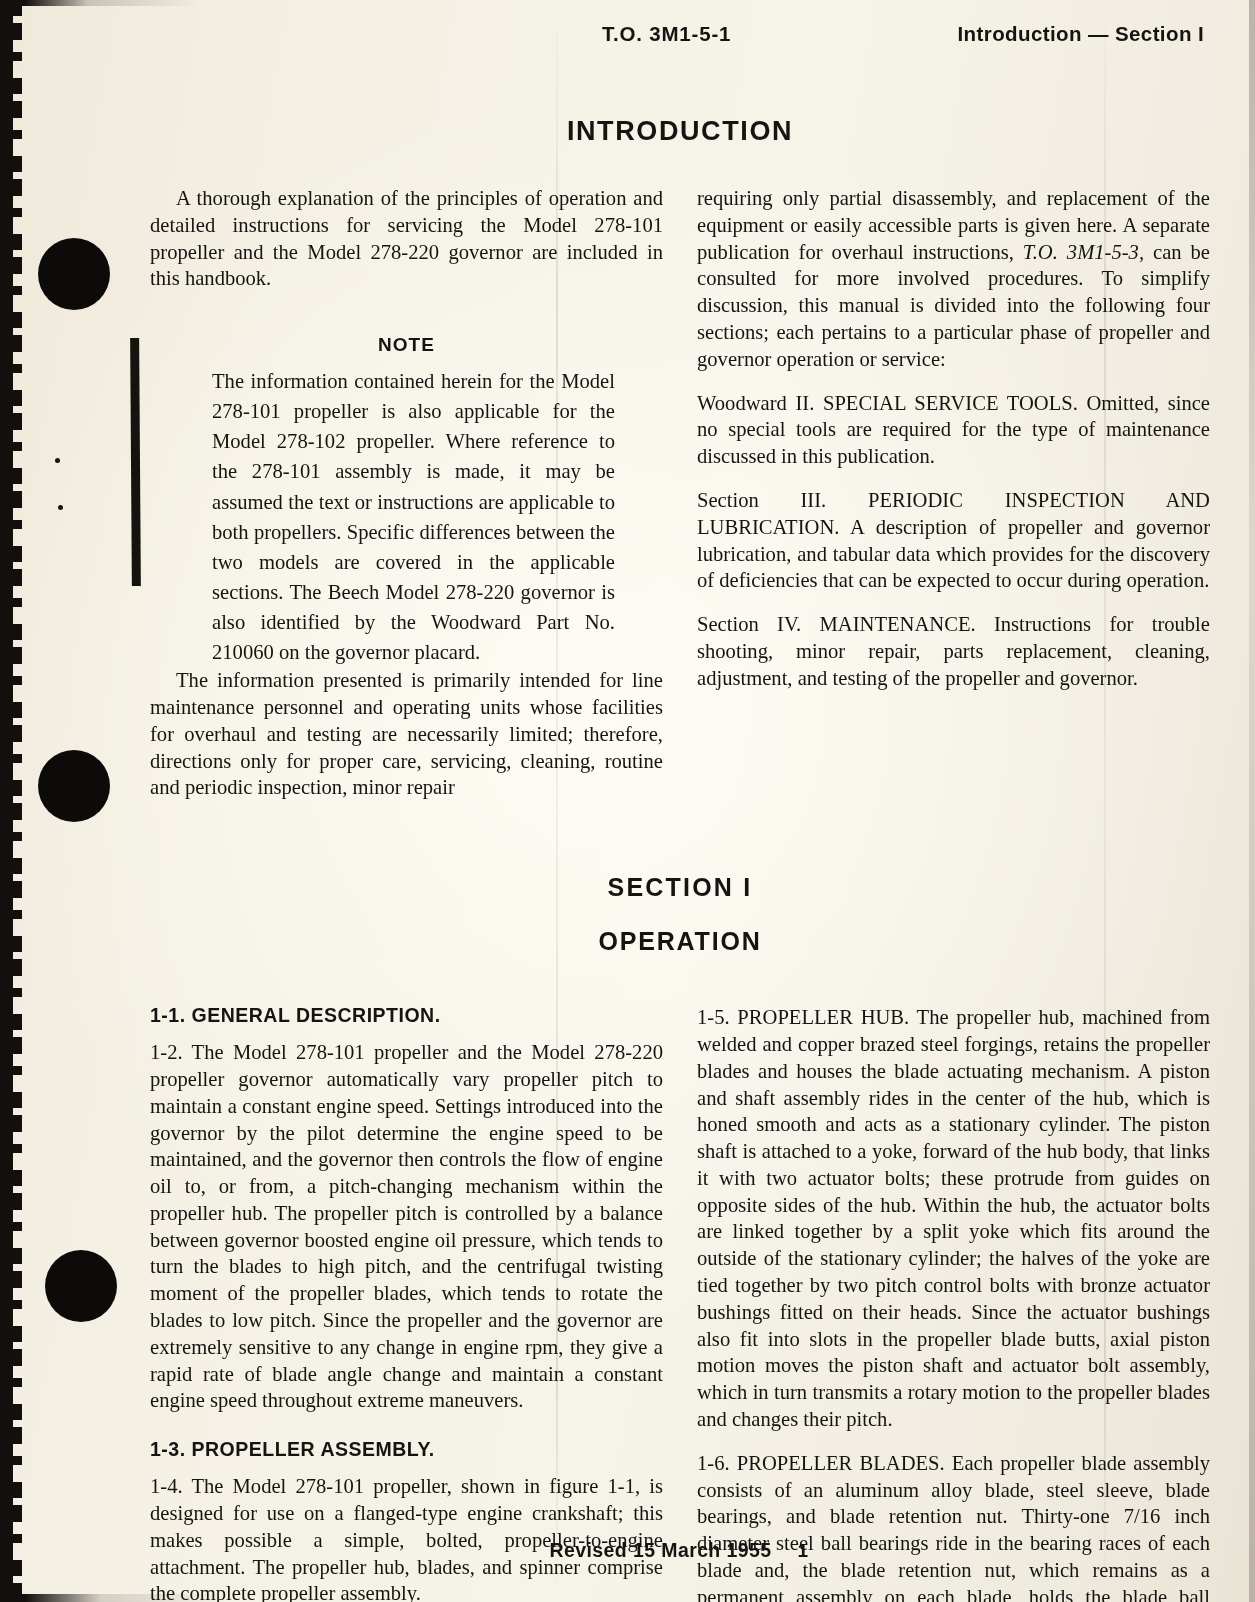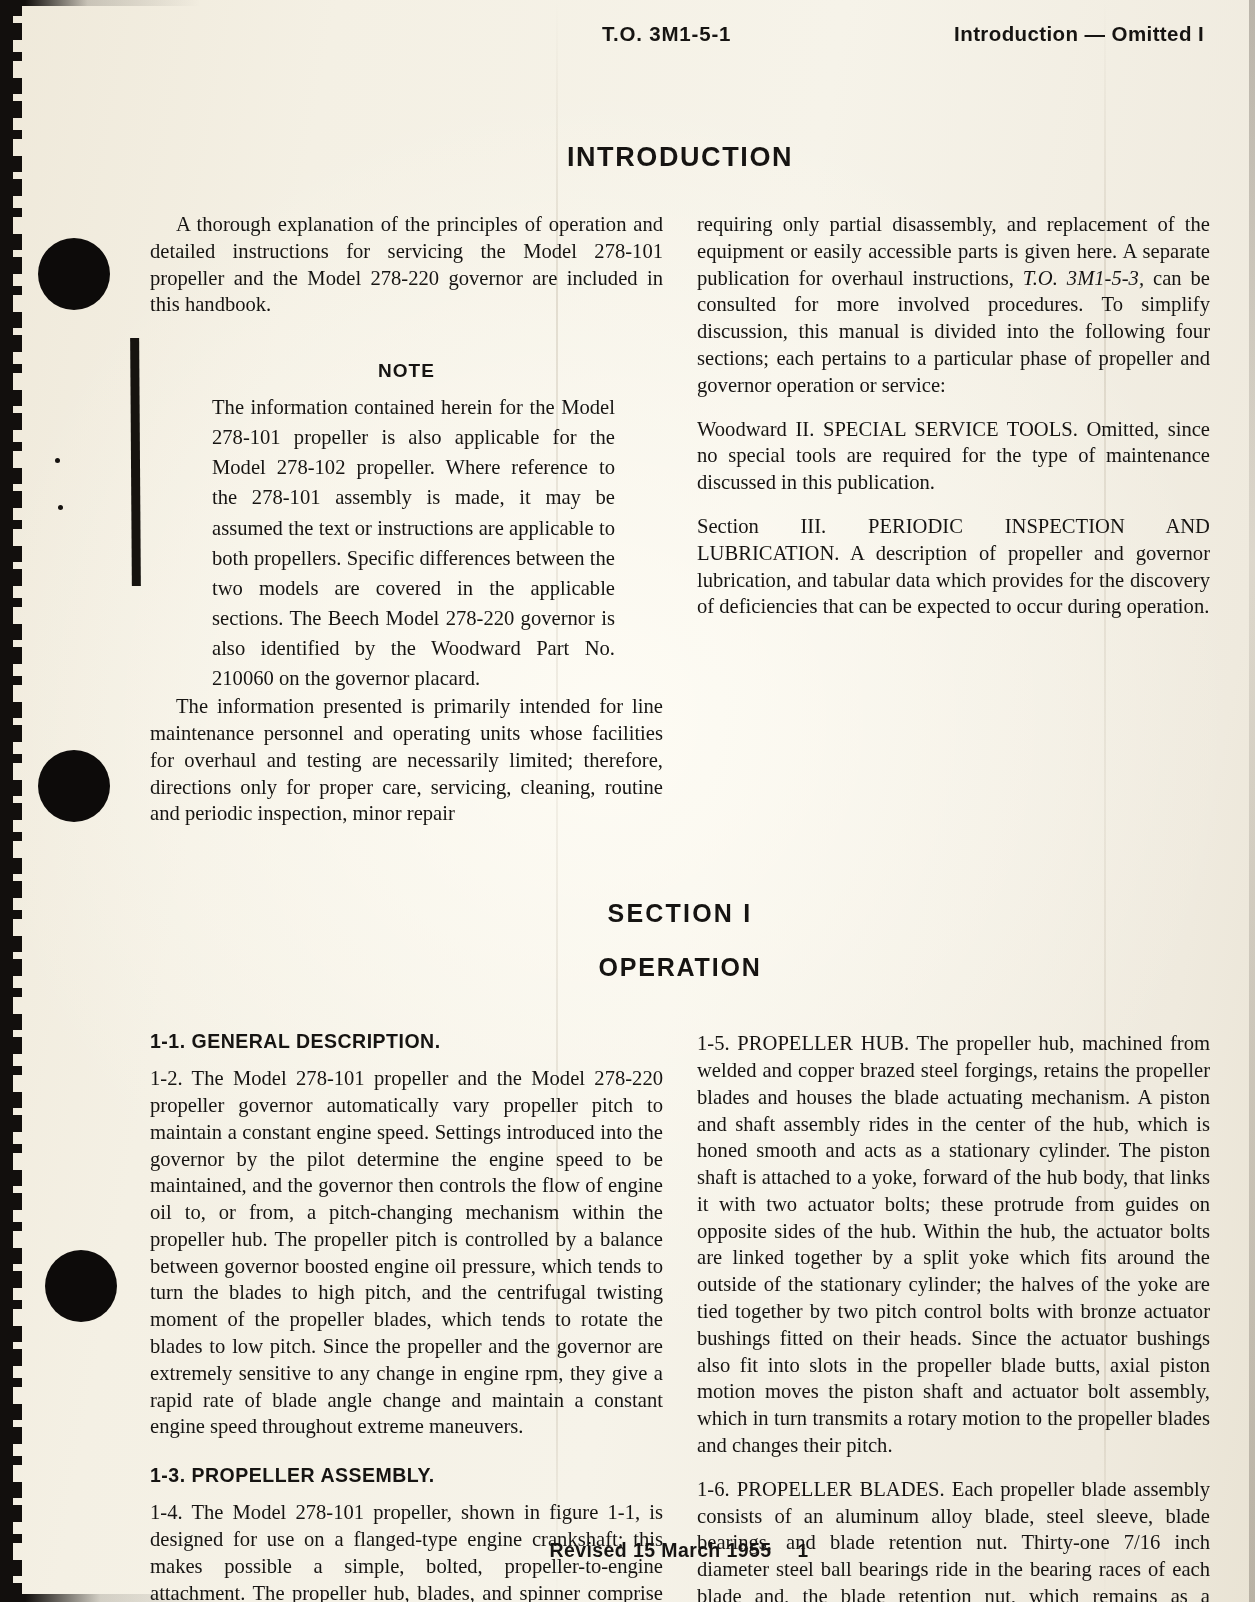--- a/index.html
+++ b/index.html
@@ -103,21 +103,21 @@
   }
   #runhead .doc-num { letter-spacing: 0.8px; }
   #runhead .sect-label { letter-spacing: 0.4px; }
 
   #doc-title {
     text-align: center;
     font-family: "Liberation Sans", "DejaVu Sans", sans-serif;
     font-weight: bold;
     font-size: 27px;
     letter-spacing: 1.6px;
-    margin-top: 96px;
+    margin-top: 70px;
   }
 
   
   .cols {
     display: flex;
     gap: 34px;
     margin-top: 38px;
   }
   .col { width: 513px; }
   .col.right { width: 513px; }
@@ -221,41 +221,42 @@
   <div class="punch-hole" style="left:45px; top:1250px; width:72px; height:72px;"></div>
   <div class="punch-dot" style="left:55px; top:458px;"></div>
   <div class="punch-dot" style="left:58px; top:505px;"></div>
 
   <div id="change-bar" style="left:131px; top:338px; width:9px; height:248px;"></div>
 
   <div id="content">
 
     <div id="runhead">
       <span class="doc-num">T.O.  3M1-5-1</span>
-      <span class="sect-label">Introduction — Omitted I</span>
+      <span class="sect-label">Introduction — Section I</span>
     </div>
 
     <div id="doc-title">INTRODUCTION</div>
 
     <div class="cols">
 
       <div class="col left">
         <p class="body indent">A thorough explanation of the principles of operation and detailed instructions for servicing the Model 278-101 propeller and the Model 278-220 governor are included in this handbook.</p>
 
         <div class="note-head">NOTE</div>
         <p class="note-body">The information contained herein for the Model 278-101 propeller is also applicable for the Model 278-102 propeller. Where reference to the 278-101 assembly is made, it may be assumed the text or instructions are applicable to both propellers. Specific differences between the two models are covered in the applicable sections. The Beech Model 278-220 governor is also identified by the Woodward Part No. 210060 on the governor placard.</p>
 
         <p class="body indent" style="">The information presented is primarily intended for line maintenance personnel and operating units whose facilities for overhaul and testing are necessarily limited; therefore, directions only for proper care, servicing, cleaning, routine and periodic inspection, minor repair</p>
       </div>
 
       <div class="col right">
         <p class="body"><span>requiring only partial disassembly, and replacement of the equipment or easily accessible parts is given here. A separate publication for overhaul instructions, </span><em class="ital">T.O. 3M1-5-3,</em><span> can be consulted for more involved procedures. To simplify discussion, this manual is divided into the following four sections; each pertains to a particular phase of propeller and governor operation or service:</span></p>
 
         <p class="body">Woodward II.  SPECIAL SERVICE TOOLS.  Omitted, since no special tools are required for the type of maintenance discussed in this publication.</p>
         <p class="body">Section III.  PERIODIC INSPECTION AND LUBRICATION.  A description of propeller and governor lubrication, and tabular data which provides for the discovery of deficiencies that can be expected to occur during operation.</p>
+        <p class="body">Section IV.  MAINTENANCE. Instructions for trouble shooting, minor repair, parts replacement, cleaning, adjustment, and testing of the propeller and governor.</p>
       </div>
     </div>
 
     <div class="section-banner" id="section-number">SECTION  I</div>
     <div class="section-banner" id="section-name">OPERATION</div>
 
     <div class="cols" style="margin-top:48px;">
 
       <div class="col left">
         <h3 class="para-head">1-1. GENERAL DESCRIPTION.</h3>

